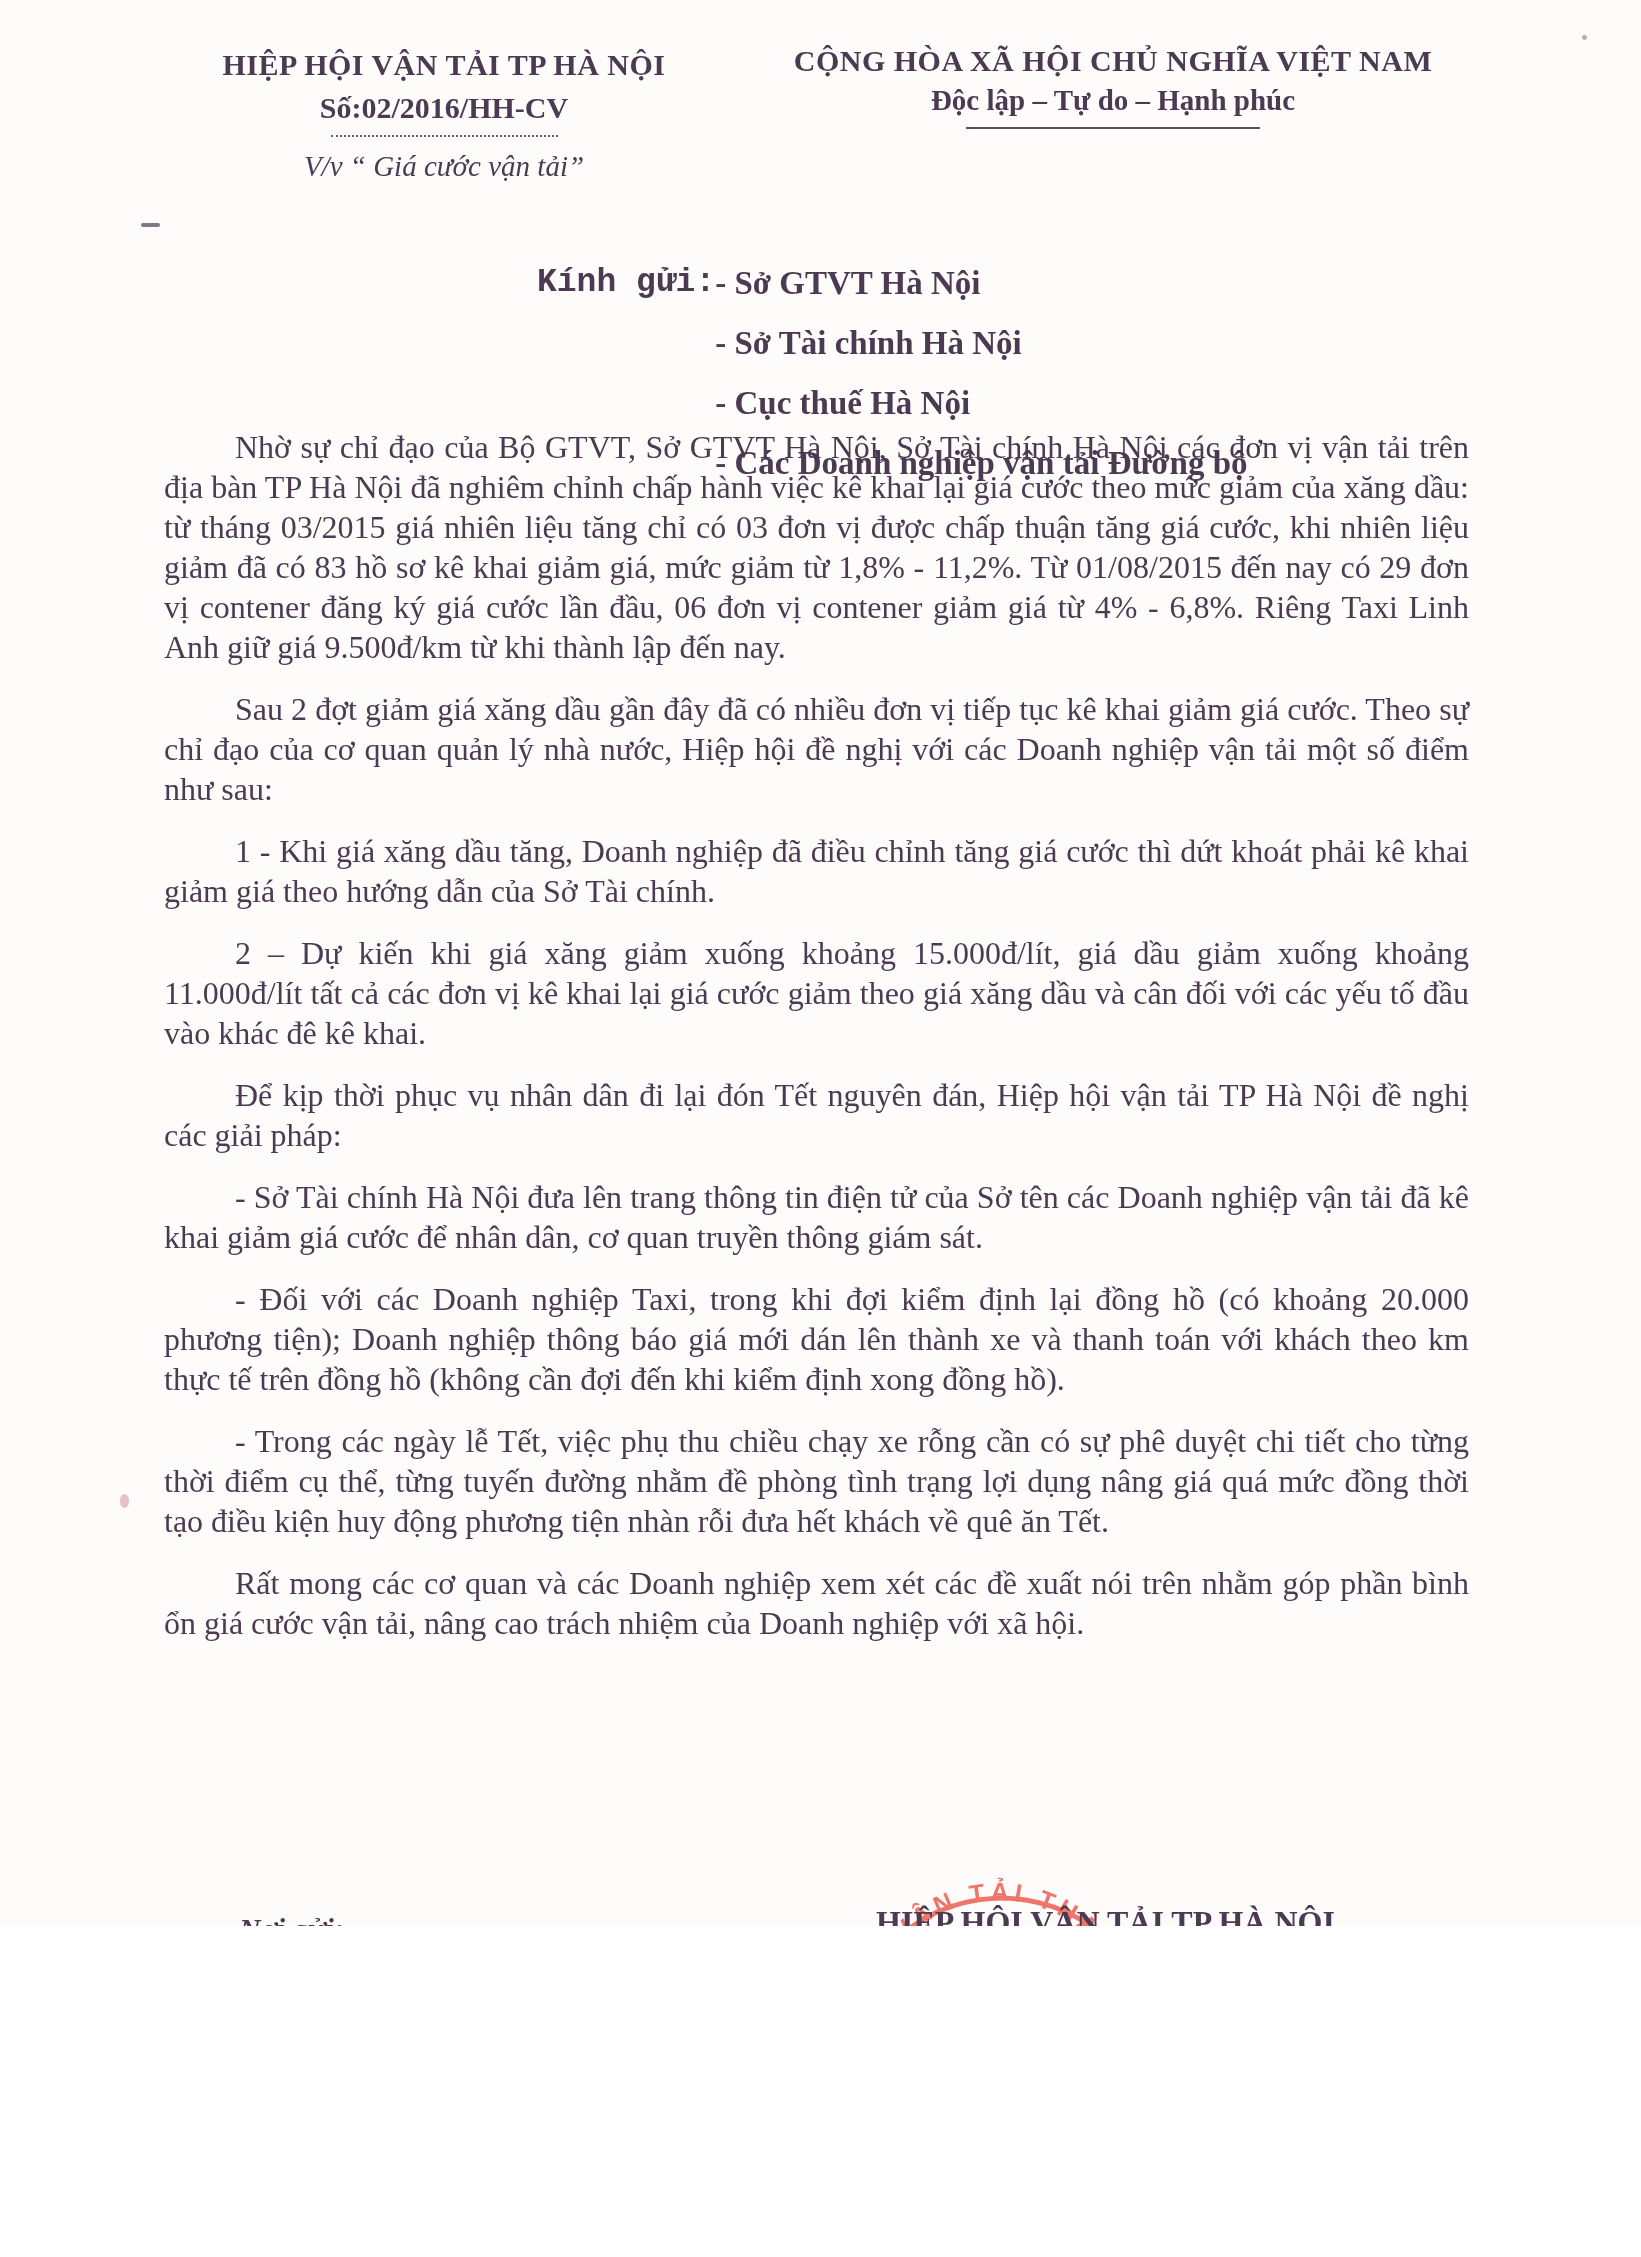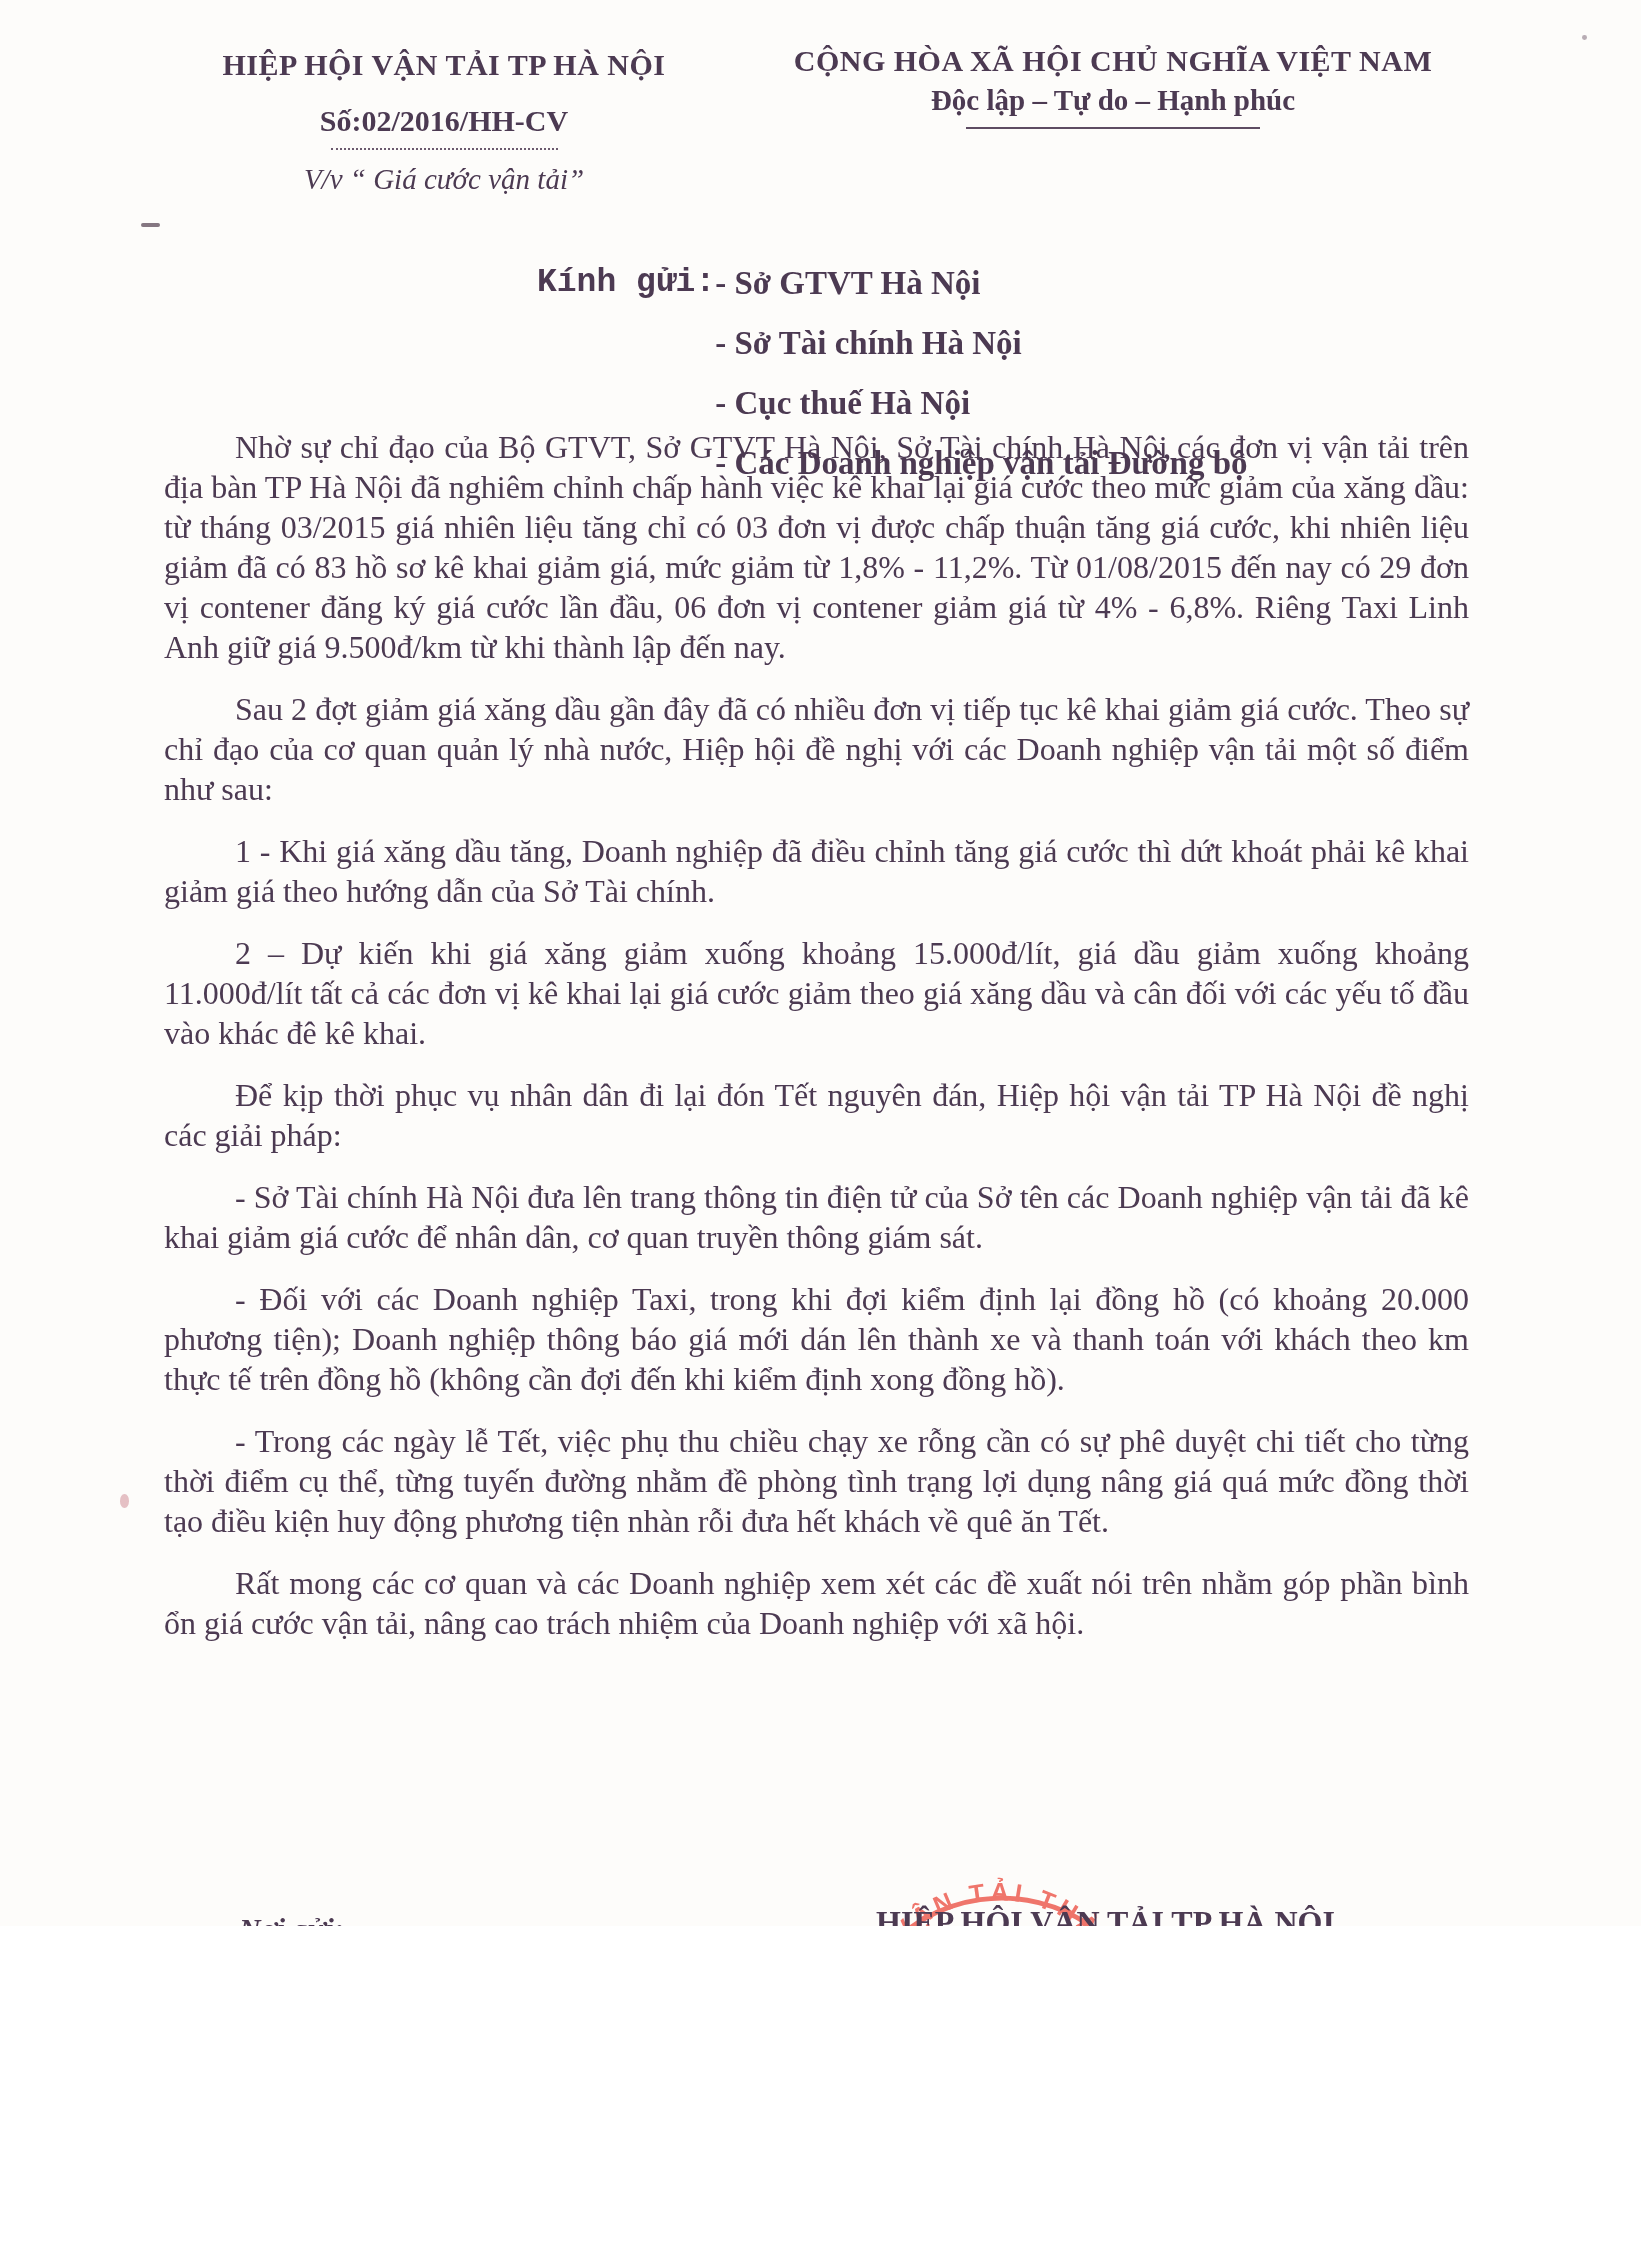--- a/index.html
+++ b/index.html
@@ -5,21 +5,21 @@
   html,body{margin:0;padding:0;background:#ffffff;}
   .page{
     position:relative;width:1641px;height:1926px;overflow:hidden;
     background:#fdfcfa;
     font-family:"Liberation Serif","DejaVu Serif",serif;
     color:#4c3a52;
   }
   
   .hdr-left{position:absolute;left:135px;top:48px;width:618px;text-align:center;}
   .hdr-left .org{font-weight:bold;font-size:30px;letter-spacing:0.5px;}
-  .hdr-left .docno{font-weight:bold;font-size:30px;margin-top:22px;}
+  .hdr-left .docno{font-weight:bold;font-size:30px;margin-top:9px;}
   .hdr-left .dotrule{width:227px;margin:7.7px auto 0;border-bottom:2.9px dotted #6b5a6e;height:1.9px;}
   .hdr-left .subject{font-style:italic;font-size:29px;margin-top:13.5px;}
   .hdr-right{position:absolute;left:739px;top:44px;width:748px;text-align:center;}
   .hdr-right .country{font-weight:bold;font-size:30px;letter-spacing:0.5px;}
   .hdr-right .motto{font-weight:bold;font-size:29px;margin-top:5.8px;}
   .hdr-right .rule{width:294px;margin:9.7px auto 0;border-bottom:2.9px solid #5e4c62;height:1px;}
   .hdr-right .dateline{font-style:italic;font-size:30px;margin-top:17.4px;margin-left:193px;text-align:left;}
   
   .kinhgui{position:absolute;left:537px;top:253px;display:flex;font-weight:bold;font-size:33px;}
   .kinhgui .kg-label{line-height:60px;font-family:Liberation Mono, monospace;}

